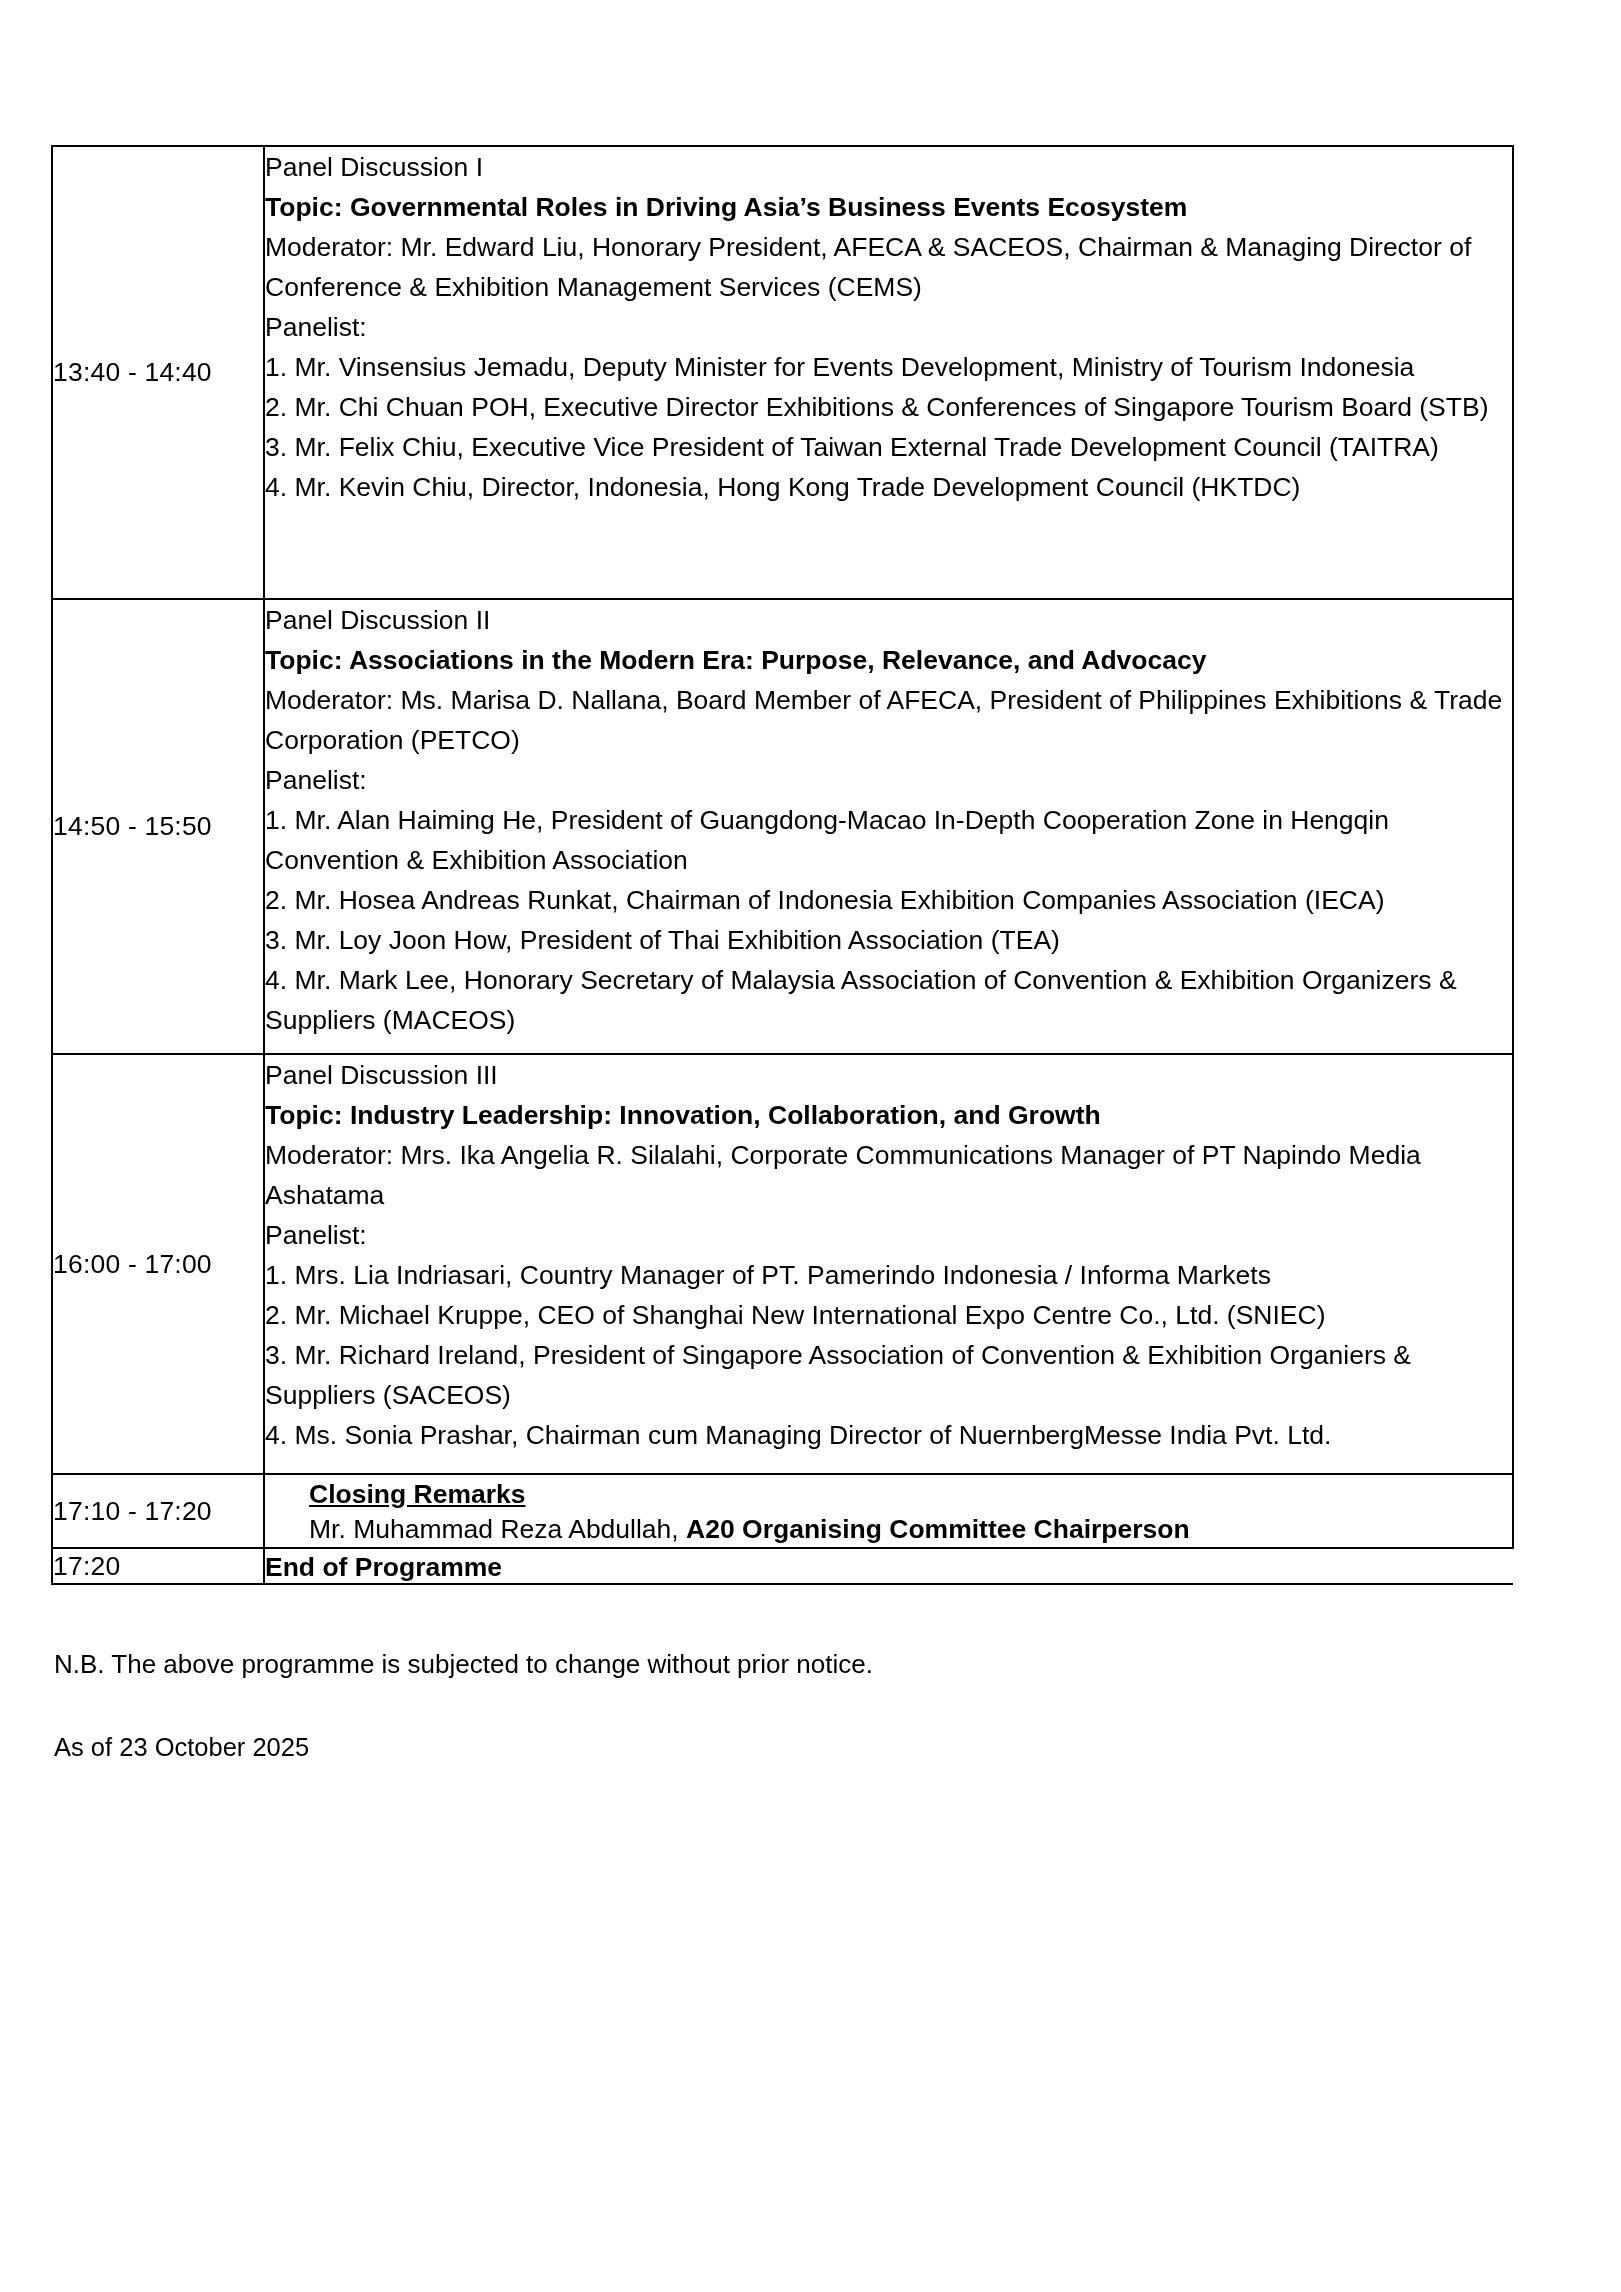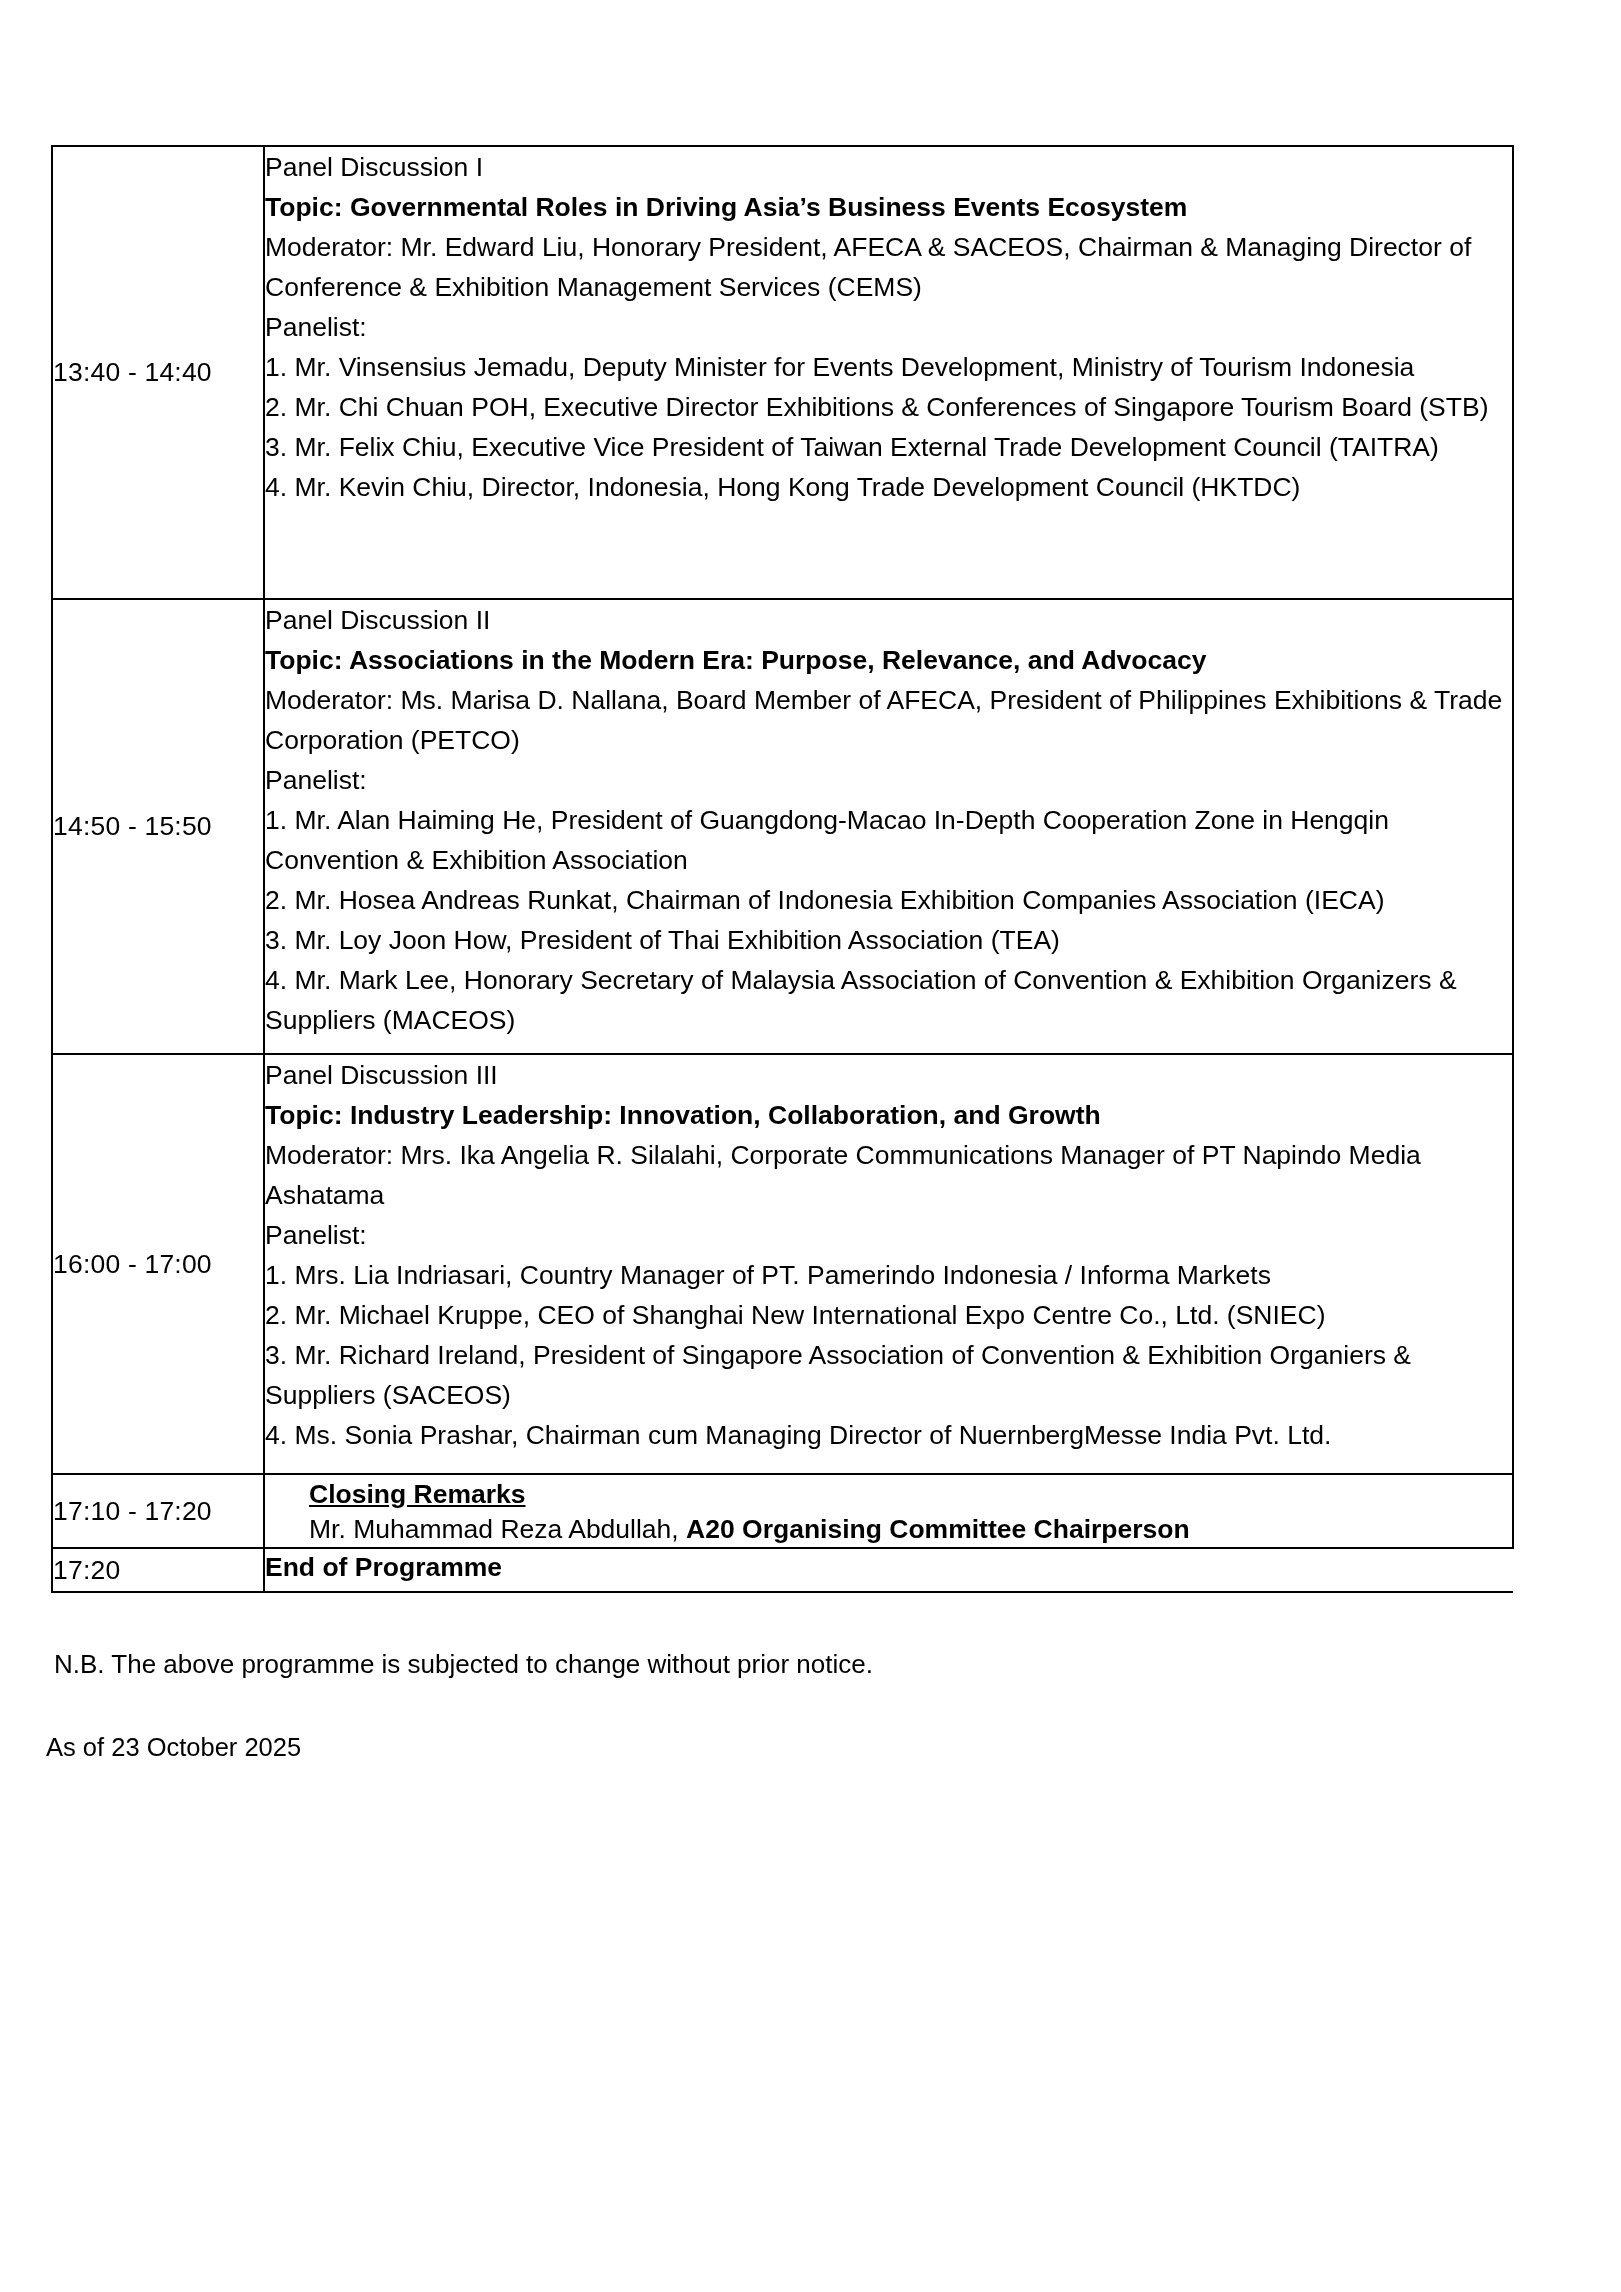--- a/index.html
+++ b/index.html
@@ -35,38 +35,38 @@
   .content-cell {
     border-right: 2px solid #000;
     vertical-align: top;
     padding: 8.8px 5.9px 0 10.8px;
     overflow: hidden;
   }
   .row-1 { height: 453px; }
   .row-2 { height: 455px; }
   .row-3 { height: 420px; }
   .row-4 { height: 73px; }
-  .row-5 { height: 44px; }
+  .row-5 { height: 36px; }
   .row-4 .content-cell, .row-5 .content-cell { padding-top: 2px; }
   .row-5 .content-cell { border-right: none; }
   .line { line-height: 40px; white-space: nowrap; }
   .row-4 .line { line-height: 35px; padding-left: 44px; }
   .row-5 .line { line-height: 32px; }
   .b { font-weight: bold; }
   .u { text-decoration: underline; }
   .footer-note {
     position: absolute;
     left: 54px;
     top: 1648px;
     font-size: 26px;
     line-height: 33px;
   }
   .footer-date {
     position: absolute;
-    left: 46px;
+    left: 54px;
     top: 1731px;
     font-size: 25.5px;
     line-height: 33px;
   }
 </style>
 </head>
 <body>
 
 <div class="page">
 

